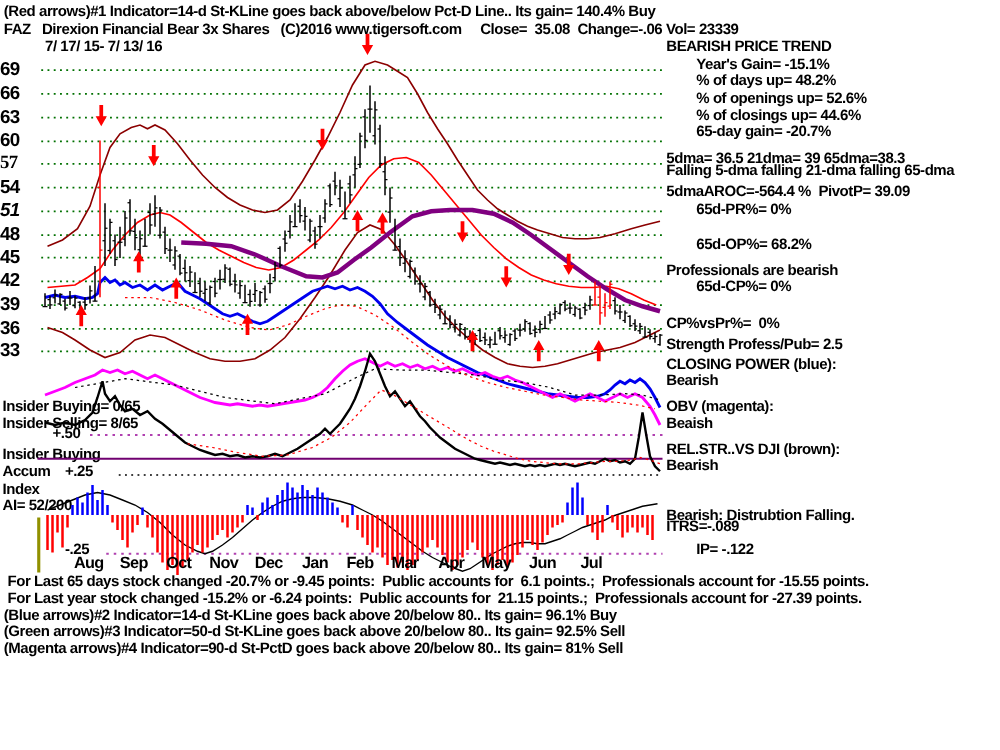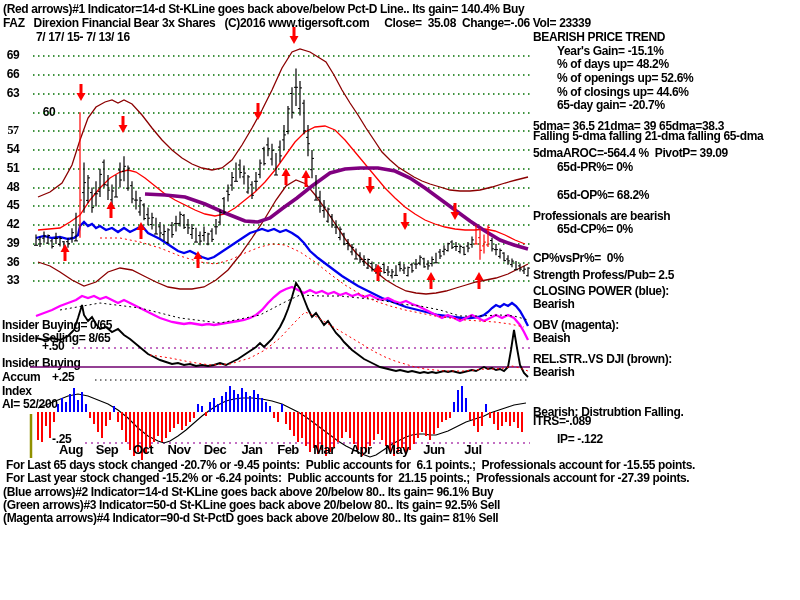--- a/index.html
+++ b/index.html
@@ -1,21 +1,21 @@
 <!DOCTYPE html>
 <html><head>
 <meta charset="utf-8">
 <style>
   html,body{margin:0;padding:0;}
   body{width:800px;height:600px;background:#fff;position:relative;overflow:hidden;
        font-family:"Liberation Sans",sans-serif;}
   .t{position:absolute;font-weight:bold;font-size:12px;letter-spacing:-0.35px;
      white-space:pre;color:#000;line-height:13px;z-index:3;}
   .leftlab{z-index:1;}
-  .ylab{position:absolute;width:26px;text-align:center;font-weight:bold;font-size:12px;
+  .ylab{position:absolute;width:26px;text-align:left;font-weight:bold;font-size:15px;
         letter-spacing:-0.5px;color:#000;z-index:1;line-height:13px;}
   .mon{position:absolute;width:34px;text-align:center;font-weight:bold;font-size:13px;
        letter-spacing:-0.5px;color:#000;z-index:3;line-height:13px;}
   #chart-layer{position:absolute;left:0;top:0;z-index:2;}
   #header-line1{left:3px;top:3px;}
   #header-line2{left:3px;top:17px;}
   #date-range{left:36px;top:31px;}
   #lab-ibc{left:2px;top:319px;}
   #lab-isc{left:2px;top:332px;}
   #lab-p50{left:42px;top:340px;}
@@ -73,24 +73,24 @@
     <div class="t" style="left: 3px; top: 459px;"> For Last 65 days stock changed -20.7% or -9.45 points:  Public accounts for  6.1 points.;  Professionals account for -15.55 points.</div>
     <div class="t" style="left: 3px; top: 472px;"> For Last year stock changed -15.2% or -6.24 points:  Public accounts for  21.15 points.;  Professionals account for -27.39 points.</div>
     <div class="t" style="left: 3px; top: 486px;">(Blue arrows)#2 Indicator=14-d St-KLine goes back above 20/below 80.. Its gain= 96.1% Buy</div>
     <div class="t" style="left: 3px; top: 499px;">(Green arrows)#3 Indicator=50-d St-KLine goes back above 20/below 80.. Its gain= 92.5% Sell</div>
     <div class="t" style="left: 3px; top: 512px;">(Magenta arrows)#4 Indicator=90-d St-PctD goes back above 20/below 80.. Its gain= 81% Sell</div>
   </div>
 <div id="axis-labels">
     <div class="ylab" style="left: 0px; top: 49px;">69</div>
     <div class="ylab" style="left: 0px; top: 68px;">66</div>
     <div class="ylab" style="left: 0px; top: 87px;">63</div>
-    <div class="ylab" style="left: 0px; top: 106px; margin-left: 36px;">60</div>
+    <div class="ylab" style="left: 0px; top: 106px;">60</div>
     <div class="ylab" style="left: 0px; top: 124px; font-family: Liberation Serif, serif;">57</div>
     <div class="ylab" style="left: 0px; top: 143px;">54</div>
-    <div class="ylab" style="left: 0px; top: 162px;">51</div>
+    <div class="ylab" style="left: 0px; top: 162px; font-style: italic;">51</div>
     <div class="ylab" style="left: 0px; top: 181px;">48</div>
     <div class="ylab" style="left: 0px; top: 199px;">45</div>
     <div class="ylab" style="left: 0px; top: 218px;">42</div>
     <div class="ylab" style="left: 0px; top: 237px;">39</div>
     <div class="ylab" style="left: 0px; top: 256px;">36</div>
     <div class="ylab" style="left: 0px; top: 274px;">33</div>
     <div class="mon" style="left: 54px; top: 443px;">Aug</div>
     <div class="mon" style="left: 90px; top: 443px;">Sep</div>
     <div class="mon" style="left: 126px; top: 443px;">Oct</div>
     <div class="mon" style="left: 162px; top: 443px;">Nov</div>

